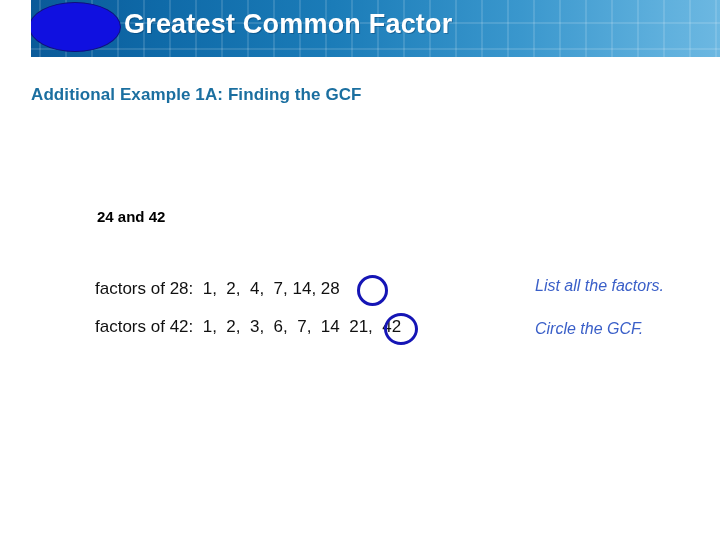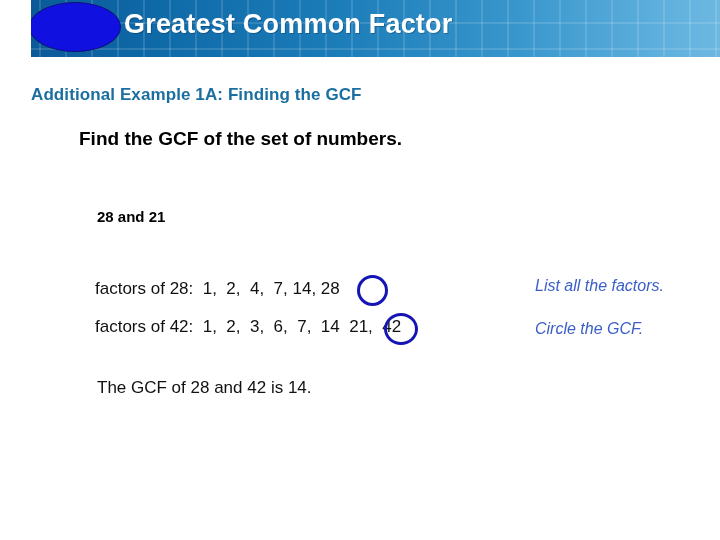--- a/index.html
+++ b/index.html
@@ -217,32 +217,30 @@
 <div class="slide">
 
   <div class="header-banner">
     <div class="header-grid"></div>
     <div class="header-ellipse"></div>
     <div class="header-title">Greatest Common Factor</div>
   </div>
 
   <div class="subtitle">Additional Example 1A: Finding the GCF</div>
 
-  <div class="prompt">Find the GCF of the set of numbers.</div>
-
-  <div class="numbers-line">28 and 21</div>
+
+  <div class="numbers-line">24 and 42</div>
 
 
   <div class="factor-line row1">factors of 28:  1,  2,  4,  7, 14, 28</div>
 
   <div class="factor-line row2">factors of 42:  1,  2,  3,  6,  7,  14  21,  42</div>
 
   <div class="gcf-circle c1"></div>
   <div class="gcf-circle c2"></div>
 
-  <div class="conclusion">The GCF of 28 and 42 is 14.</div>
 
   <div class="side-note n2">Circle the GCF.</div>
 
   <div class="side-note n1">List all the factors.</div>
 
 
 </div>
 
 </body></html>

